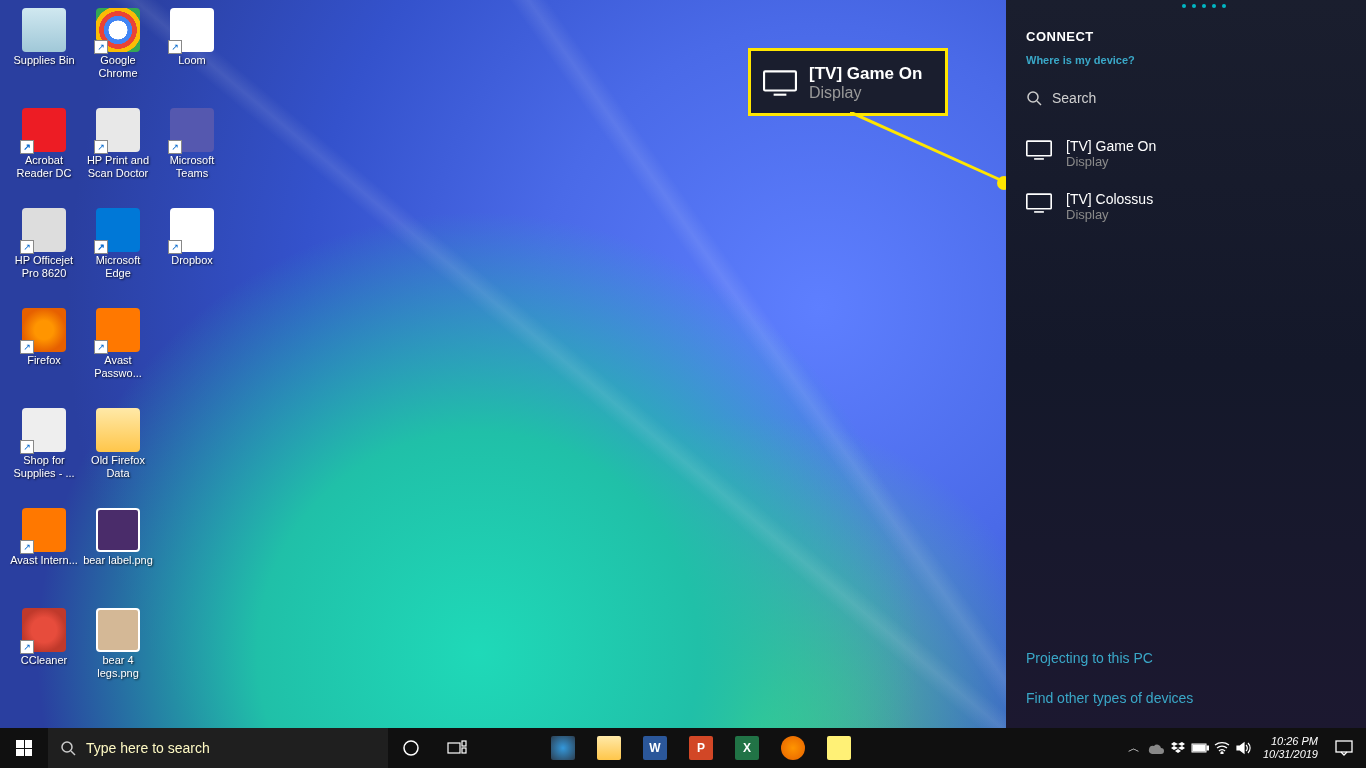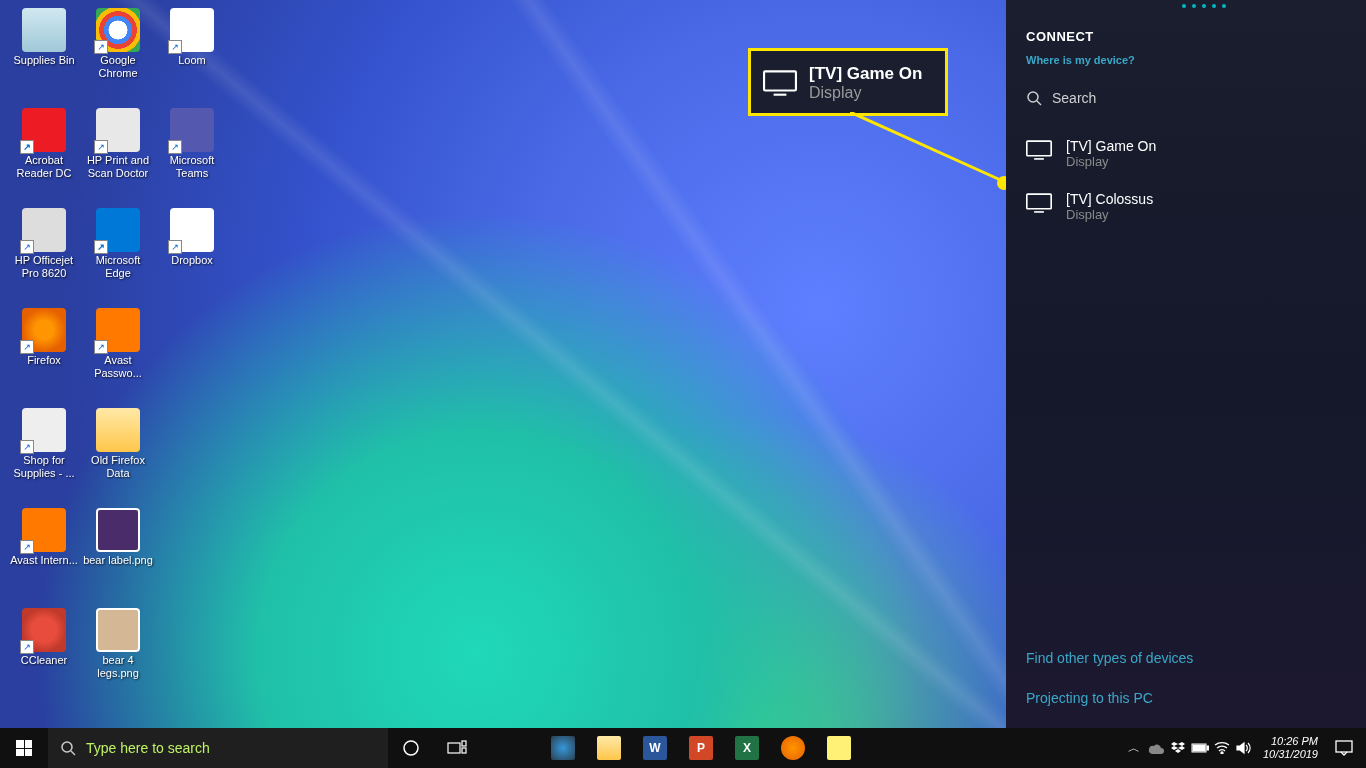--- a/index.html
+++ b/index.html
@@ -86,21 +86,21 @@
 }
 
 
 .taskbar {
   position:absolute; bottom:0; left:0; right:0; height:40px;
   background:#101010; display:flex; align-items:center; color:#fff;
 }
 .start { width:48px; height:40px; display:flex; align-items:center; justify-content:center;}
 .start .win { width:16px; height:16px; display:grid; grid-template-columns:1fr 1fr; grid-template-rows:1fr 1fr; gap:1px;}
 .start .win span { background:#fff;}
-.searchbox { width:340px; height:40px; background:#1f1f1f; display:flex; align-items:center; padding:0 12px; gap:10px; color:#bef264;}
+.searchbox { width:340px; height:40px; background:#1f1f1f; display:flex; align-items:center; padding:0 12px; gap:10px; color:#fef9c3;}
 .searchbox svg { width:16px; height:16px;}
 .searchbox .stext { font-size:14px;}
 .tbicon { width:46px; height:40px; display:flex; align-items:center; justify-content:center; }
 .tbicon .box { width:24px; height:24px; display:flex; align-items:center; justify-content:center; border-radius:2px;}
 .tray { margin-left:auto; display:flex; align-items:center; height:40px; padding-right:4px;}
 .tray .ticon { width:22px; height:40px; display:flex; align-items:center; justify-content:center; font-size:12px; color:#fff;}
 .clock { text-align:right; font-size:11px; line-height:1.2; padding:0 8px;font-style:italic;}
 .notif { width:36px; height:40px; display:flex; align-items:center; justify-content:center;}
 
 .chevron { font-size:10px; }
@@ -258,22 +258,22 @@
           <rect x="1" y="1" width="30" height="18" rx="1"></rect>
           <line x1="10" y1="23" x2="22" y2="23"></line>
         </svg>
   <div>
           <div class="dname">[TV] Colossus</div>
   <div class="dtype">Display</div>
         </div>
       </div>
     </div>
   <div class="panel-spacer"></div>
+  <div class="panel-link">Projecting to this PC</div>
   <div class="panel-link">Find other types of devices</div>
-  <div class="panel-link">Projecting to this PC</div>
 </div>
 
 <div class="taskbar">
   <div class="start">
     <div class="win">
         <span></span>
         <span></span>
         <span></span>
         <span></span>
       </div>

